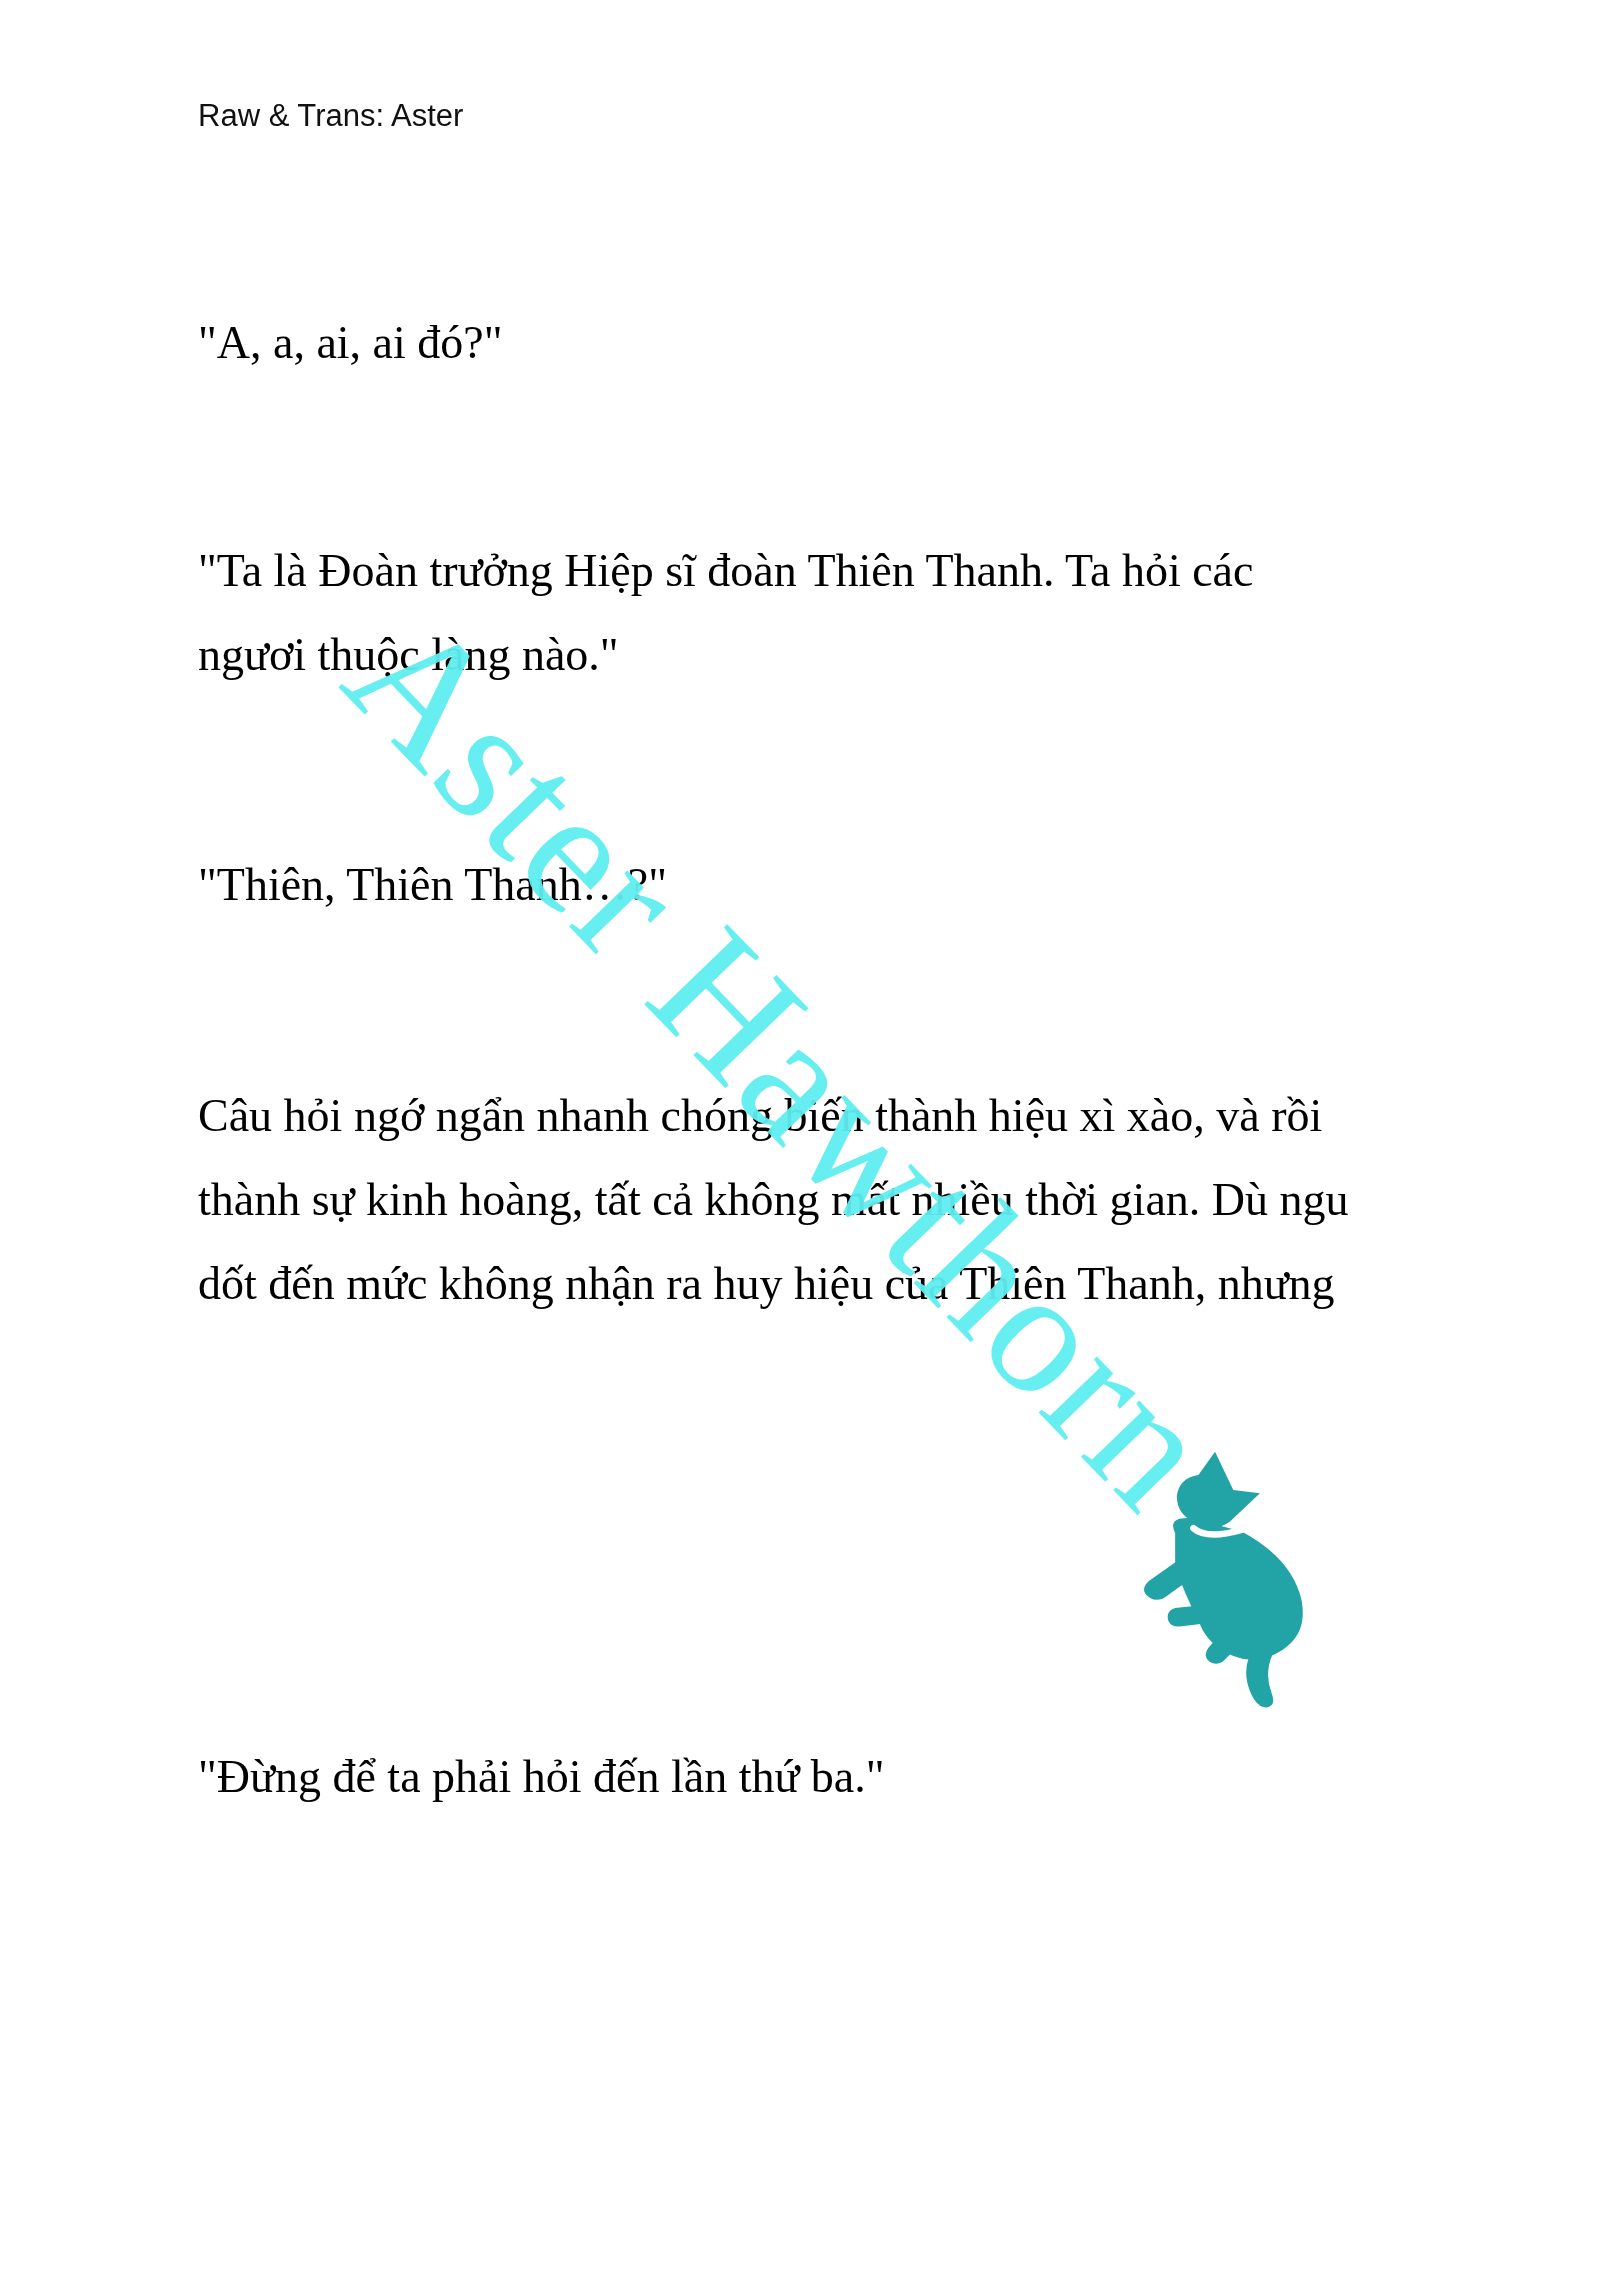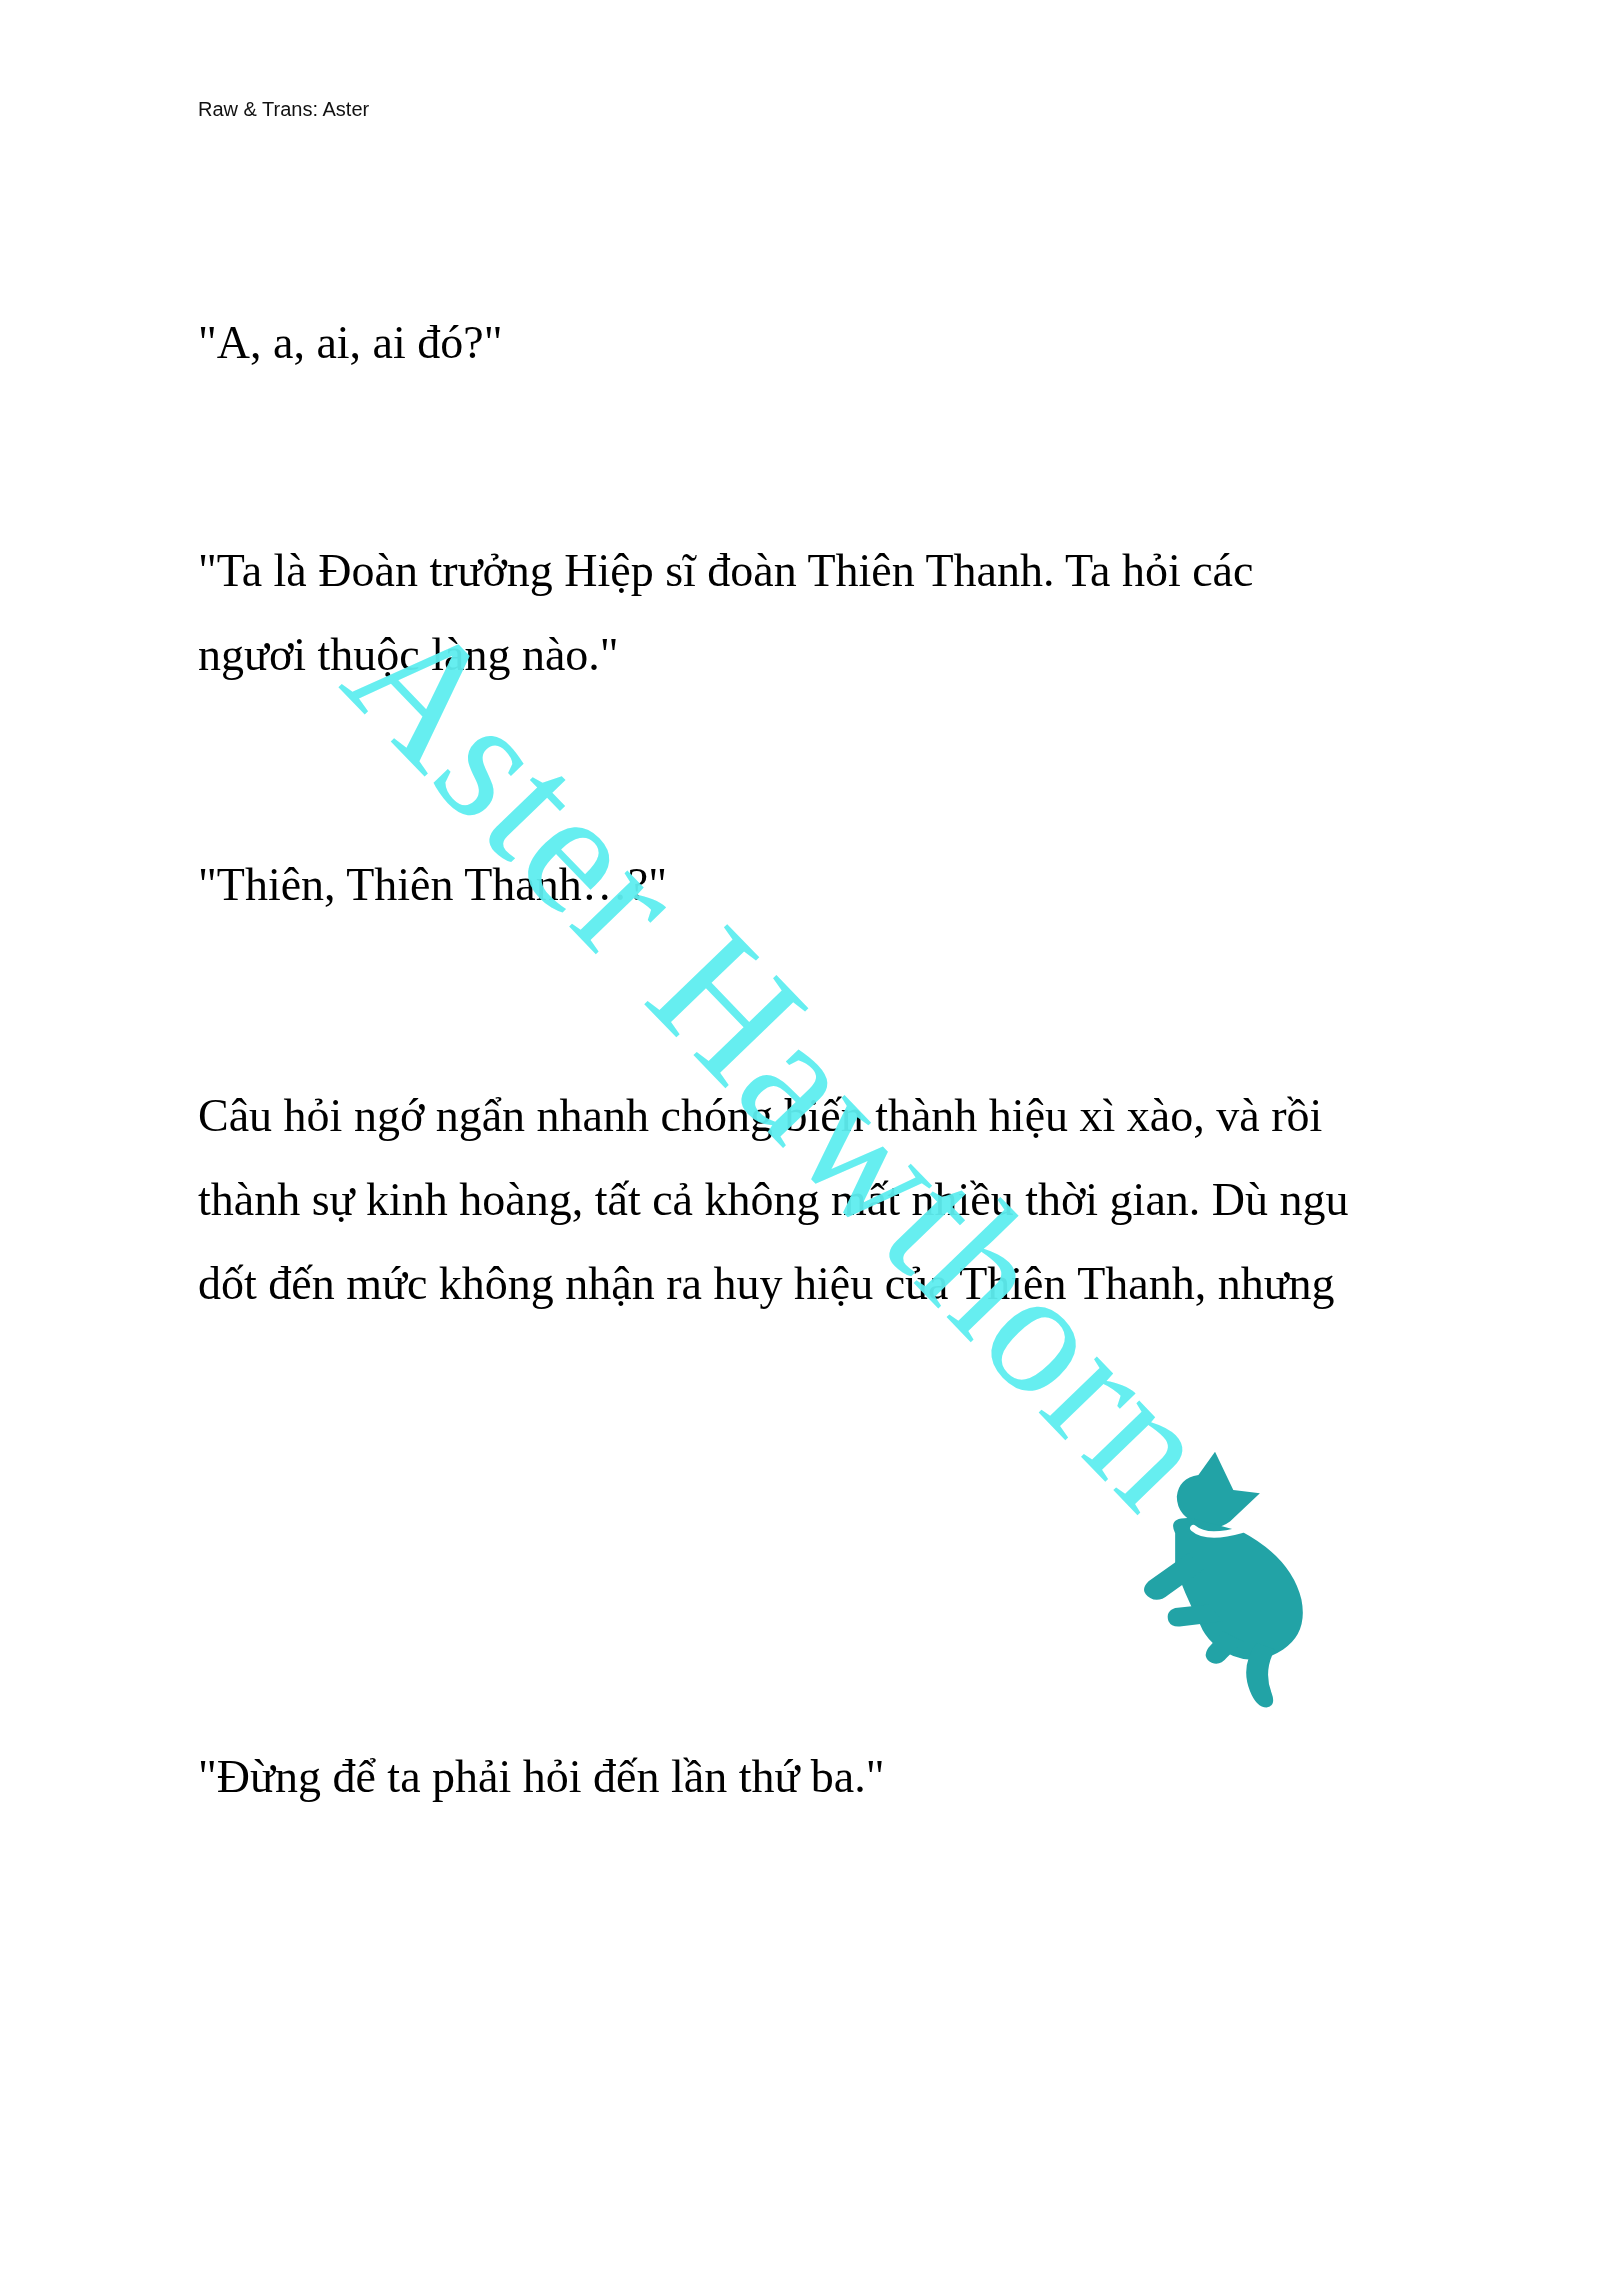--- a/index.html
+++ b/index.html
@@ -12,21 +12,21 @@
       width: 1621px;
       height: 2293px;
       background: #ffffff;
       overflow: hidden;
     }
     .header {
       position: absolute;
       left: 198px;
       top: 98px;
       font-family: "Liberation Sans", sans-serif;
-      font-size: 20px;
+      font-size: 31px;
       color: #111111;
       white-space: nowrap;
     }
     .para {
       position: absolute;
       left: 198px;
       font-family: "Liberation Serif", serif;
       font-size: 46px;
       line-height: 84px;
       color: #000000;

